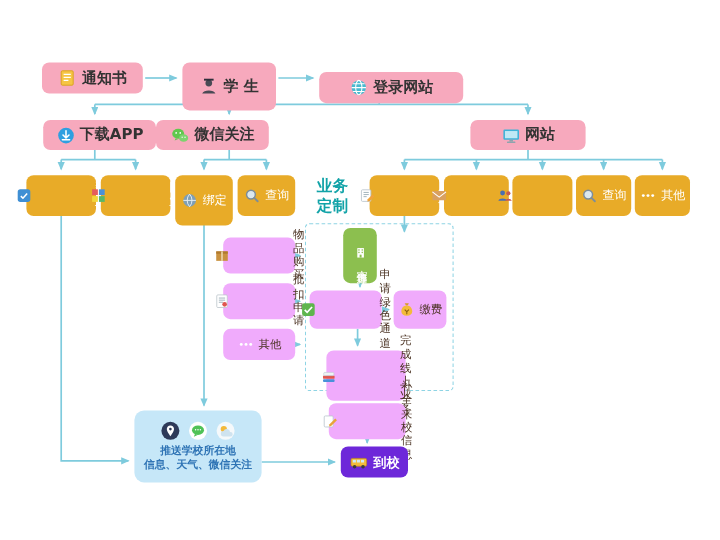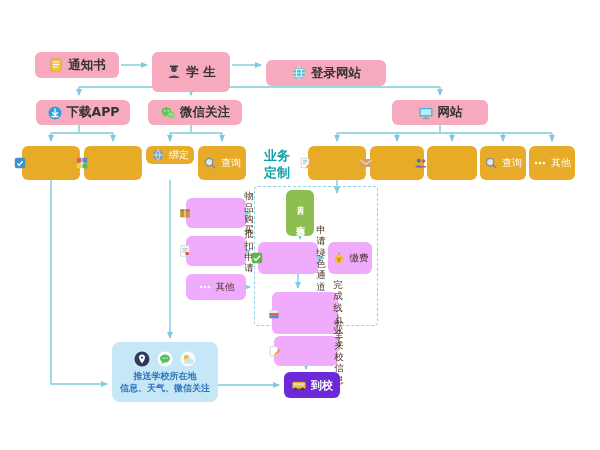--- a/index.html
+++ b/index.html
@@ -129,21 +129,21 @@
 
 <div class="node pink" style="left:36px;top:100px;width:94px;height:25px">
   <span class="ic">
       <svg viewBox="0 0 16 16">
         <circle cx="8" cy="8" r="6.5" fill="#2f9fe0"></circle>
         <path d="M8 4v5M5.5 7.5L8 10l2.5-2.5M5 11.5h6" stroke="#fff" stroke-width="1.3" fill="none" stroke-linecap="round"></path>
       </svg>
     </span>
   <span class="lbl">下载APP</span>
 </div>
-<div class="node pink" style="left:148px;top:100px;width:94px;height:25px">
+<div class="node pink" style="left:130px;top:100px;width:94px;height:25px">
   <span class="ic">
       <svg viewBox="0 0 16 16">
         <ellipse cx="6.5" cy="6.5" rx="5" ry="4.2" fill="#60c84d"></ellipse>
         <circle cx="4.8" cy="5.8" r="0.7" fill="#fff"></circle>
         <circle cx="8.2" cy="5.8" r="0.7" fill="#fff"></circle>
         <path d="M4.5 10.2L3.5 12l3-1.2z" fill="#60c84d"></path>
         <ellipse cx="11" cy="10" rx="3.8" ry="3.2" fill="#7dd36e"></ellipse>
         <circle cx="9.8" cy="9.4" r="0.55" fill="#fff"></circle>
         <circle cx="12.2" cy="9.4" r="0.55" fill="#fff"></circle>
       </svg>
@@ -181,21 +181,21 @@
         <rect x="8.5" y="2" width="5.5" height="5.5" fill="#4a90d9"></rect>
         <rect x="2" y="8.5" width="5.5" height="5.5" fill="#f2d53a"></rect>
         <rect x="8.5" y="8.5" width="5.5" height="5.5" fill="#58b868"></rect>
       </svg>
     </span>
   <span class="lbl2">
       <span>校园</span>
       <span>业务</span>
     </span>
 </div>
-<div class="node gold" style="left:146px;top:146px;width:48px;height:18px">
+<div class="node gold" style="left:146px;top:146px;width:48px;height:42px">
   <span class="ic sm">
       <svg viewBox="0 0 16 16">
         <circle cx="8" cy="8" r="6" fill="#7f9fb5"></circle>
         <path d="M2 8h12M8 2a9 9 0 010 12M8 2a9 9 0 000 12" stroke="#e8eff4" stroke-width="0.9" fill="none"></path>
       </svg>
     </span>
   <span class="lbl">绑定</span>
 </div>
 <div class="node gold" style="left:198px;top:146px;width:48px;height:34px">
   <span class="ic sm">

